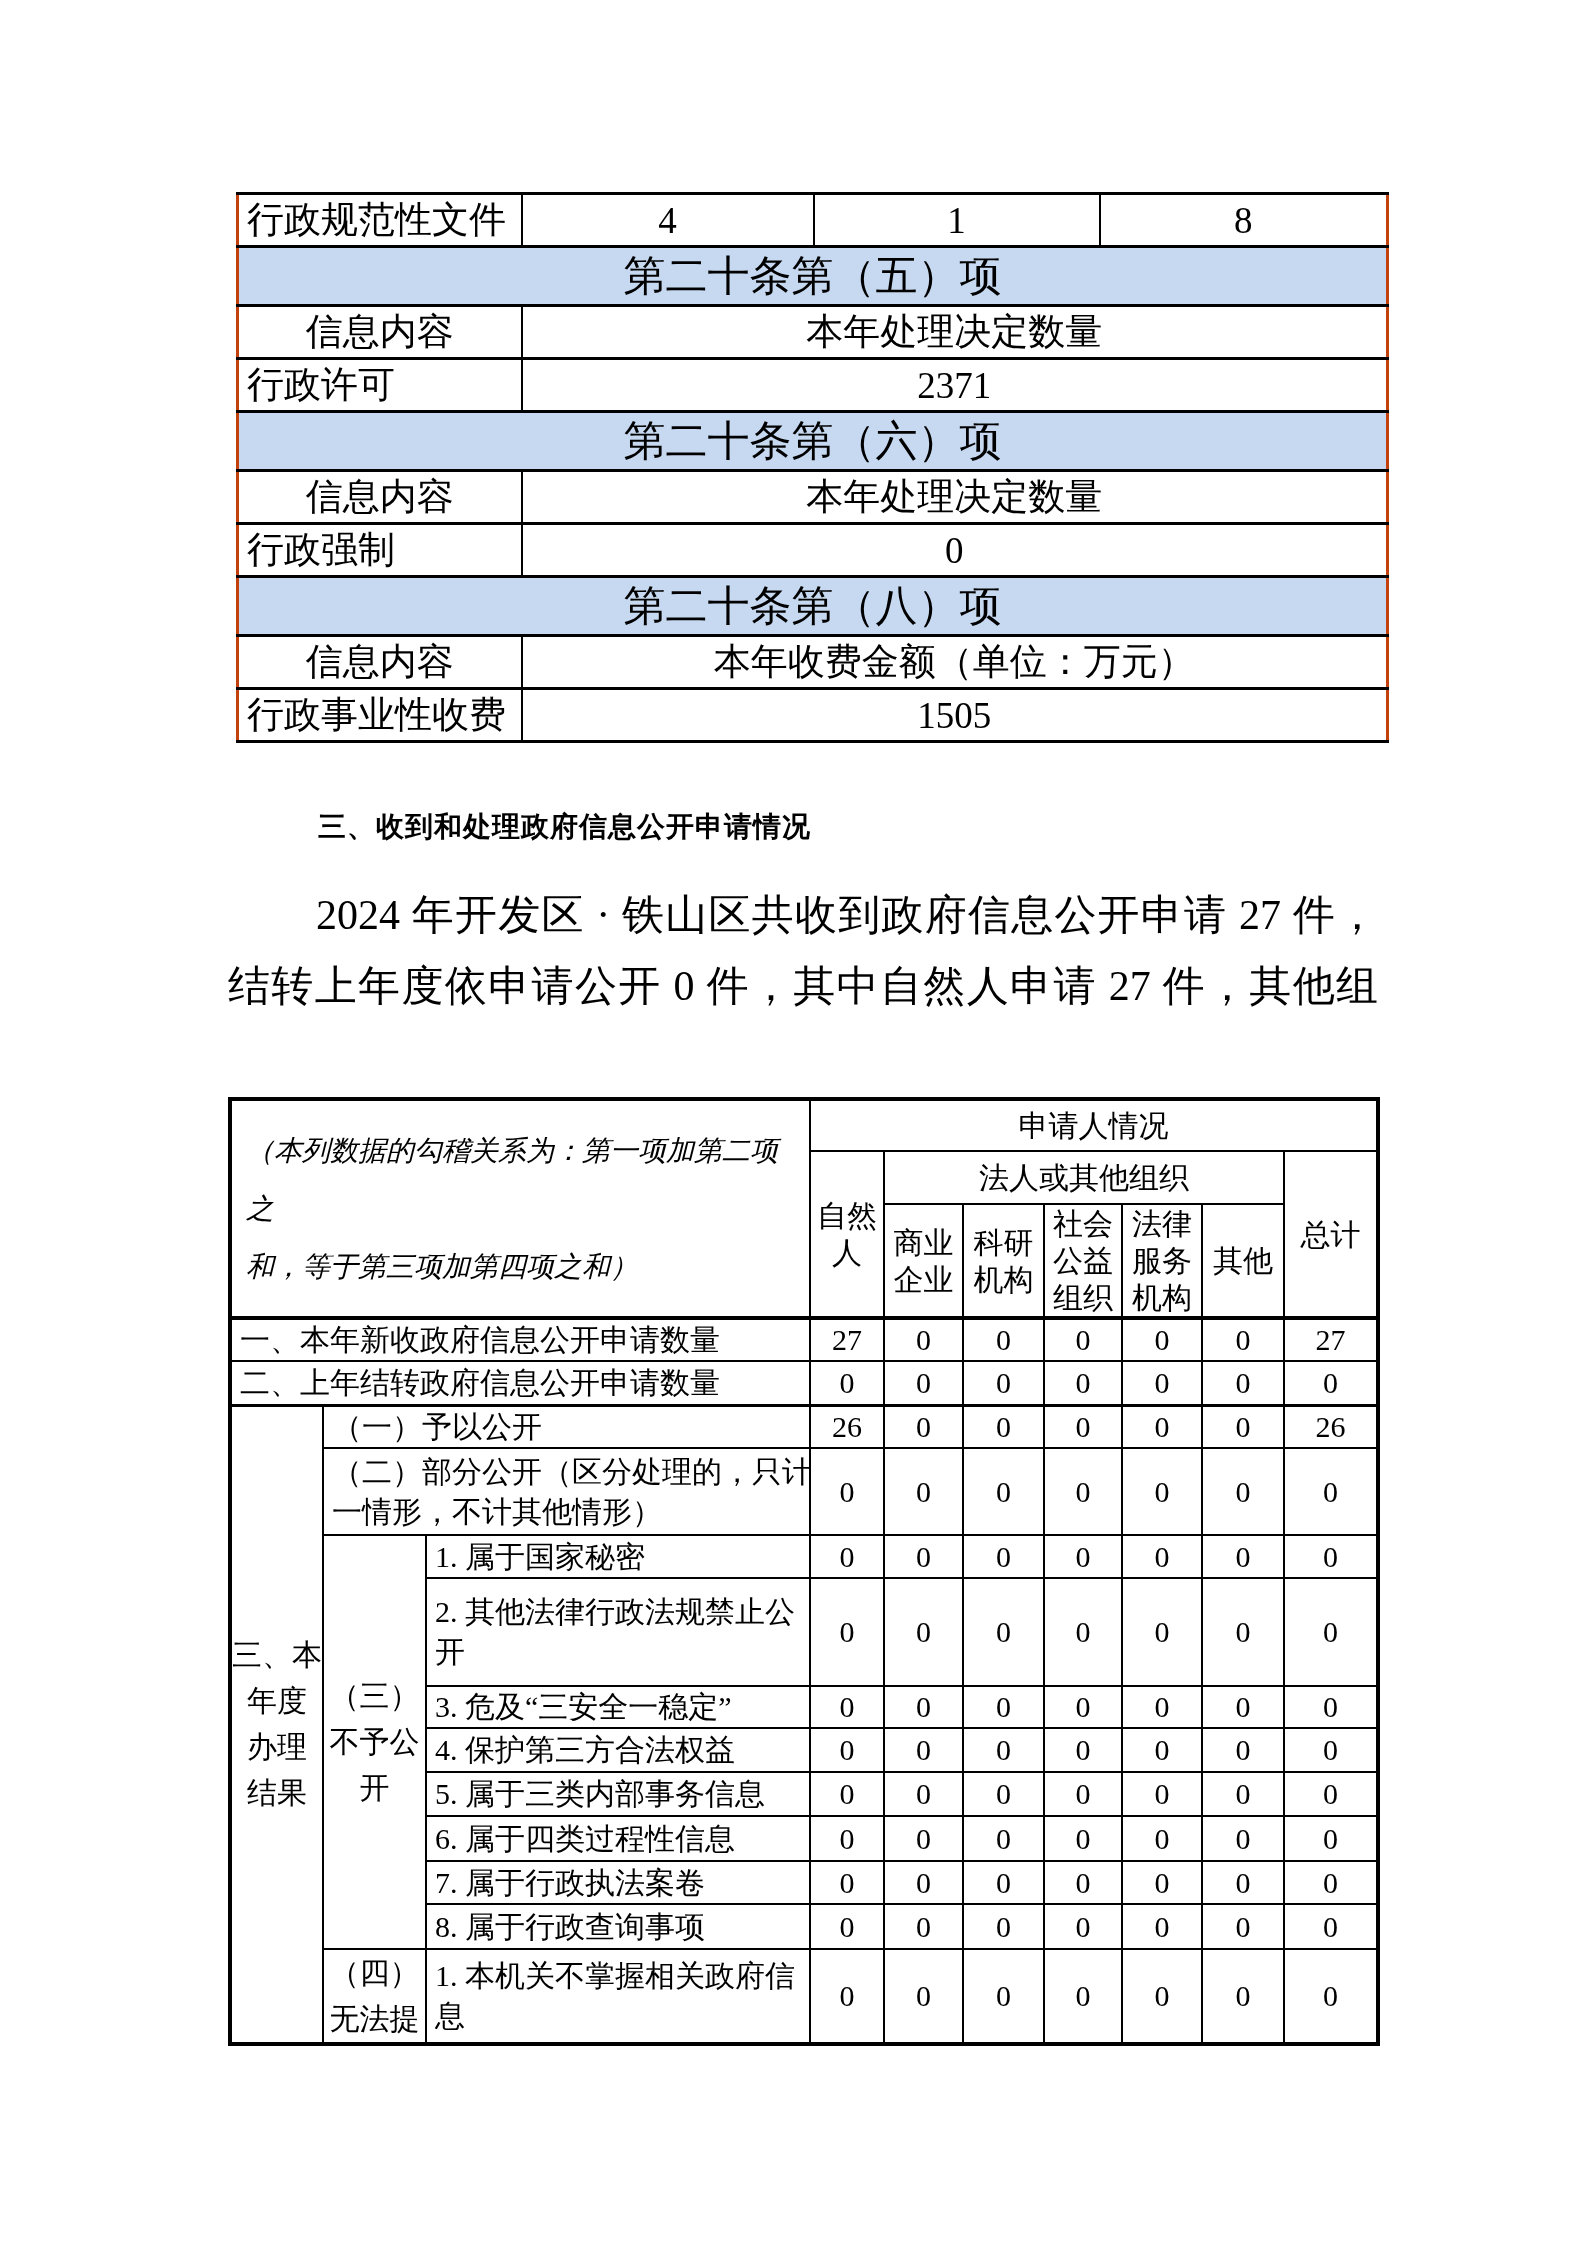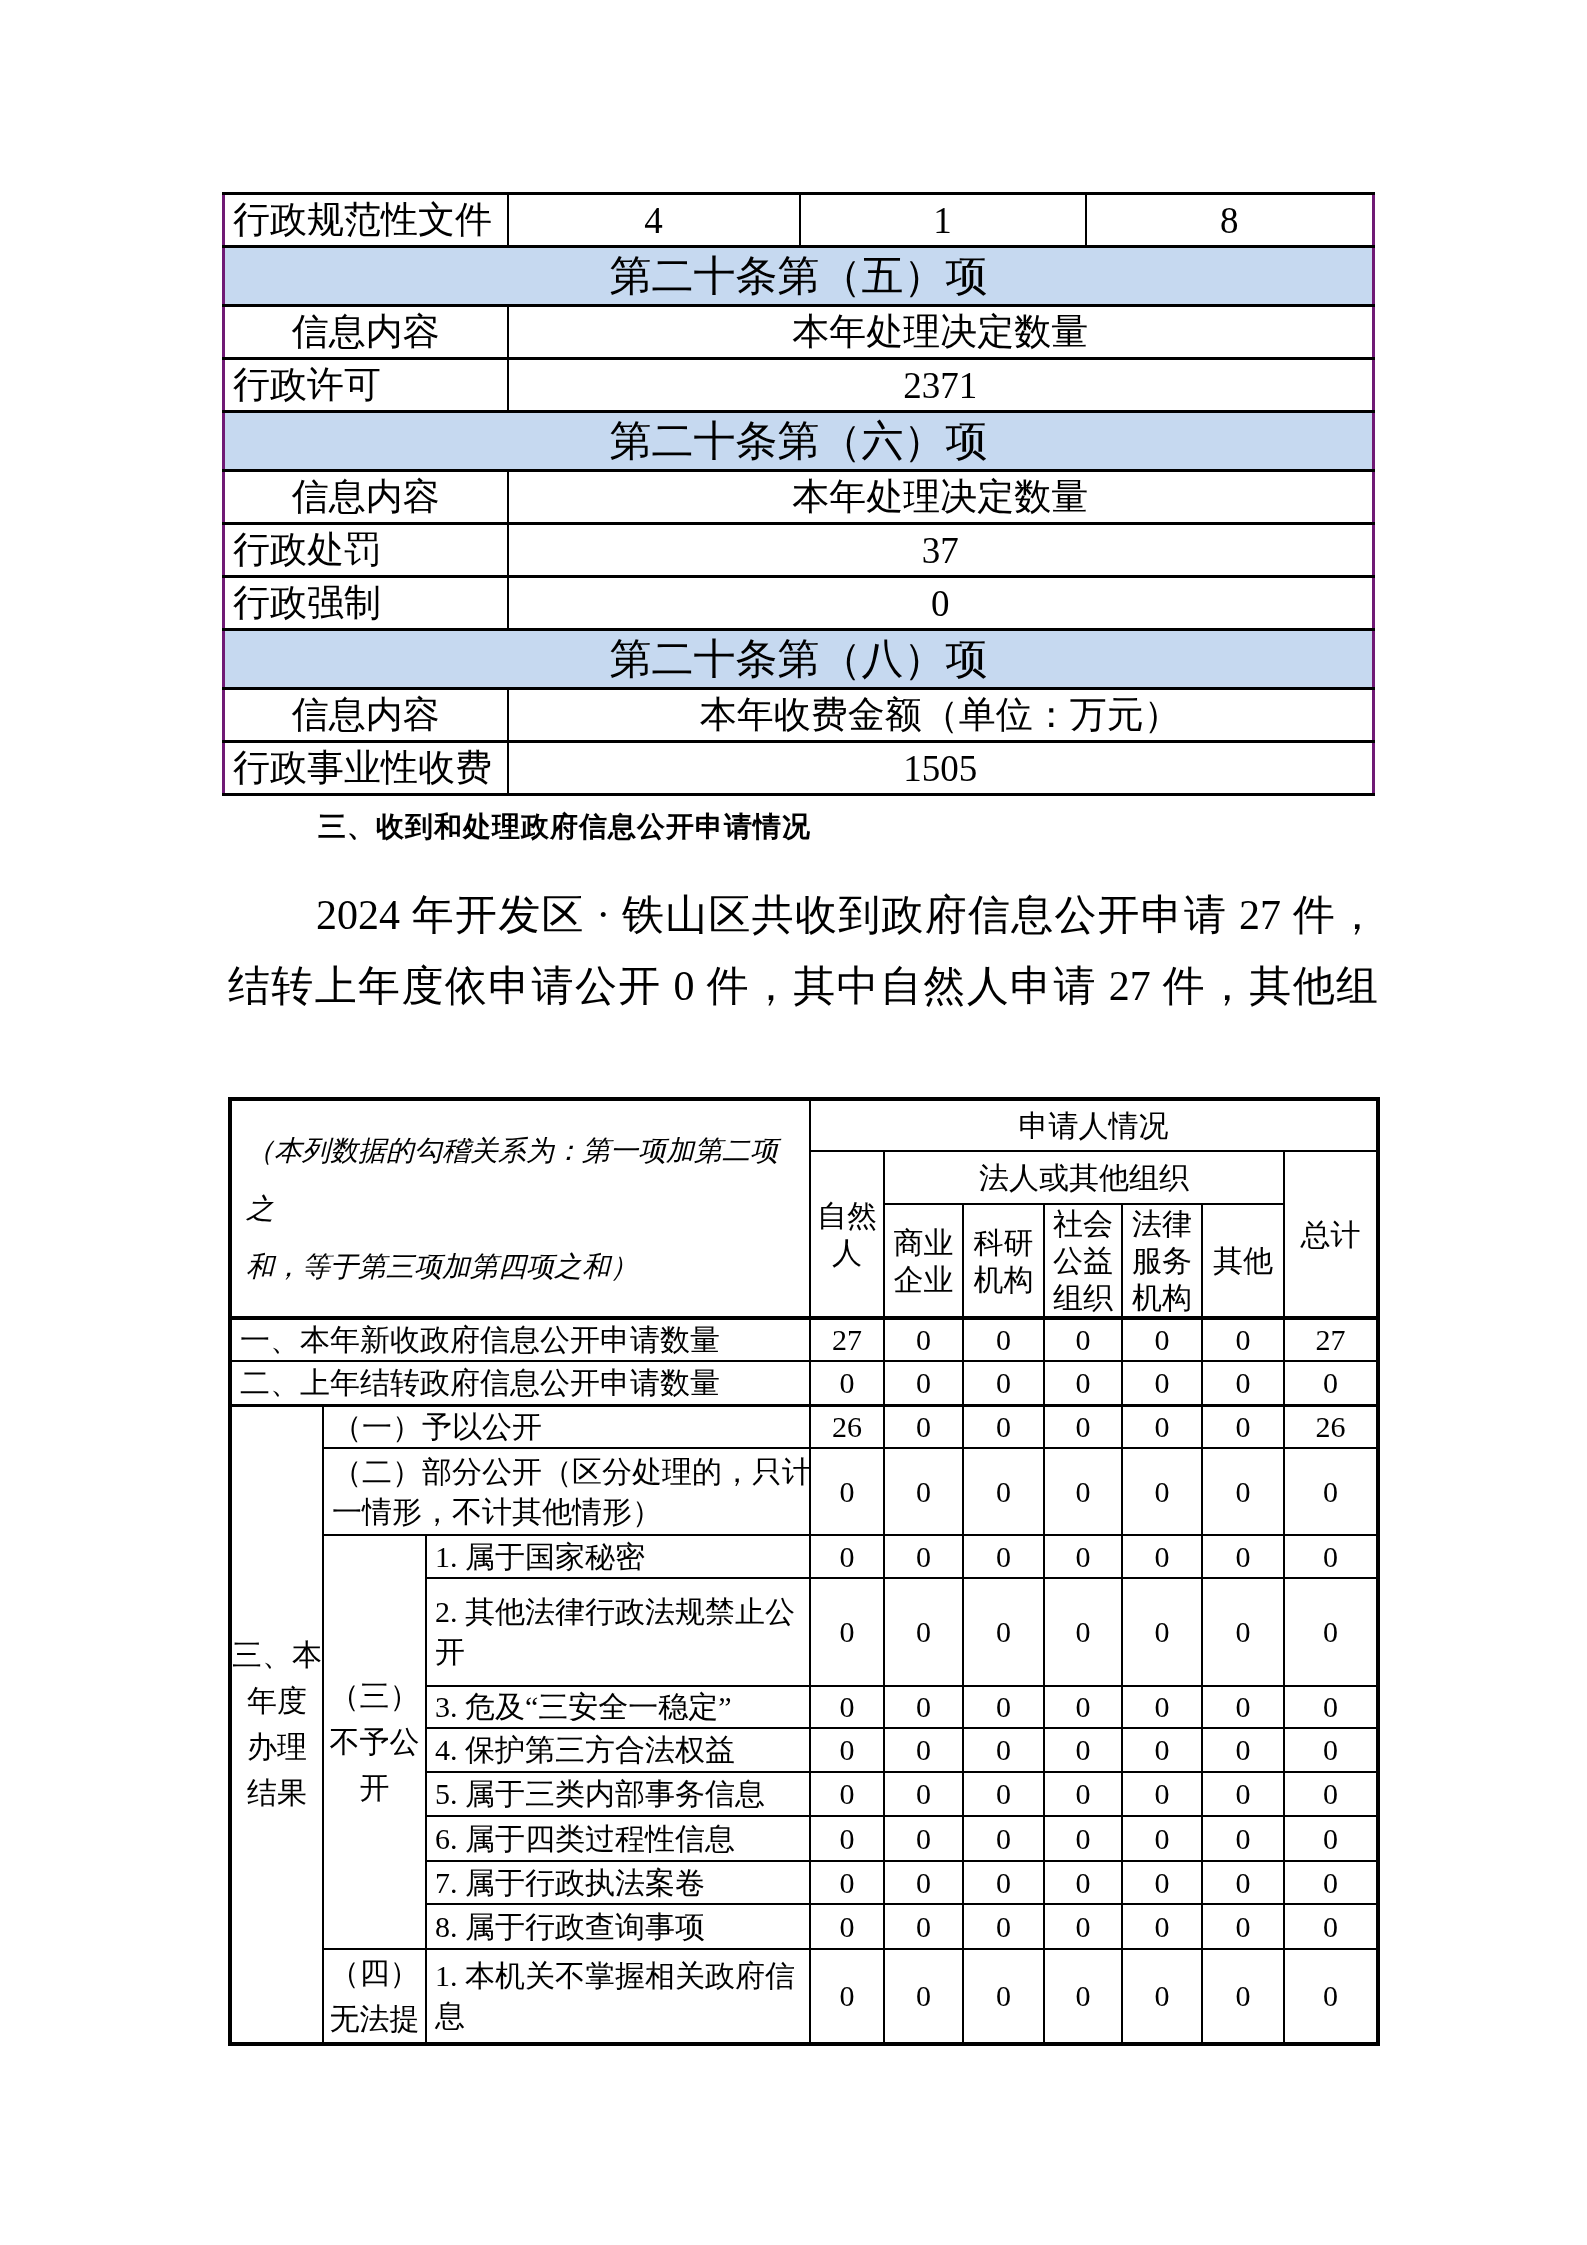--- a/index.html
+++ b/index.html
@@ -1,21 +1,21 @@
 <!DOCTYPE html>
 <html><head>
 <meta charset="utf-8">
 <style>
   html,body{margin:0;padding:0;background:#e8e8e8;}
   .page{position:relative;width:1587px;height:2245px;background:#ffffff;margin:0 auto;
         font-family:"Liberation Serif","DejaVu Serif",serif;color:#000;overflow:hidden;}
 
   
-  #table1{position:absolute;left:222px;top:192px;width:1150px;
-          border-collapse:collapse;table-layout:fixed;border:3px solid #701a75;}
+  #table1{position:absolute;left:236px;top:192px;width:1150px;
+          border-collapse:collapse;table-layout:fixed;border:3px solid #c2410c;}
   #table1 td{border:2px solid #000;border-top-width:3px;border-bottom-width:3px;
              font-size:37px;overflow:hidden;white-space:nowrap;padding:0;}
   #table1 .lbl{text-align:left;padding-left:8px;}
   #table1 .ctr{text-align:center;}
   #table1 .sec{background:#C6D9F0;text-align:center;font-size:42px;}
 
   
   #heading{position:absolute;left:318px;top:808px;
            font-family:"Liberation Sans","DejaVu Sans",sans-serif;
            font-weight:bold;font-size:28px;letter-spacing:1px;white-space:nowrap;}
@@ -67,24 +67,20 @@
     <tr style="height:48px">
       <td class="lbl">行政许可</td>
       <td class="ctr" colspan="3">2371</td>
     </tr>
     <tr style="height:48px">
       <td class="sec" colspan="4">第二十条第（六）项</td>
     </tr>
     <tr style="height:48px">
       <td class="ctr">信息内容</td>
       <td class="ctr" colspan="3">本年处理决定数量</td>
-    </tr>
-    <tr style="height:48px">
-      <td class="lbl">行政处罚</td>
-      <td class="ctr" colspan="3">37</td>
     </tr>
     <tr style="height:48px">
       <td class="lbl">行政强制</td>
       <td class="ctr" colspan="3">0</td>
     </tr>
     <tr style="height:48px">
       <td class="sec" colspan="4">第二十条第（八）项</td>
     </tr>
     <tr style="height:48px">
       <td class="ctr">信息内容</td>

